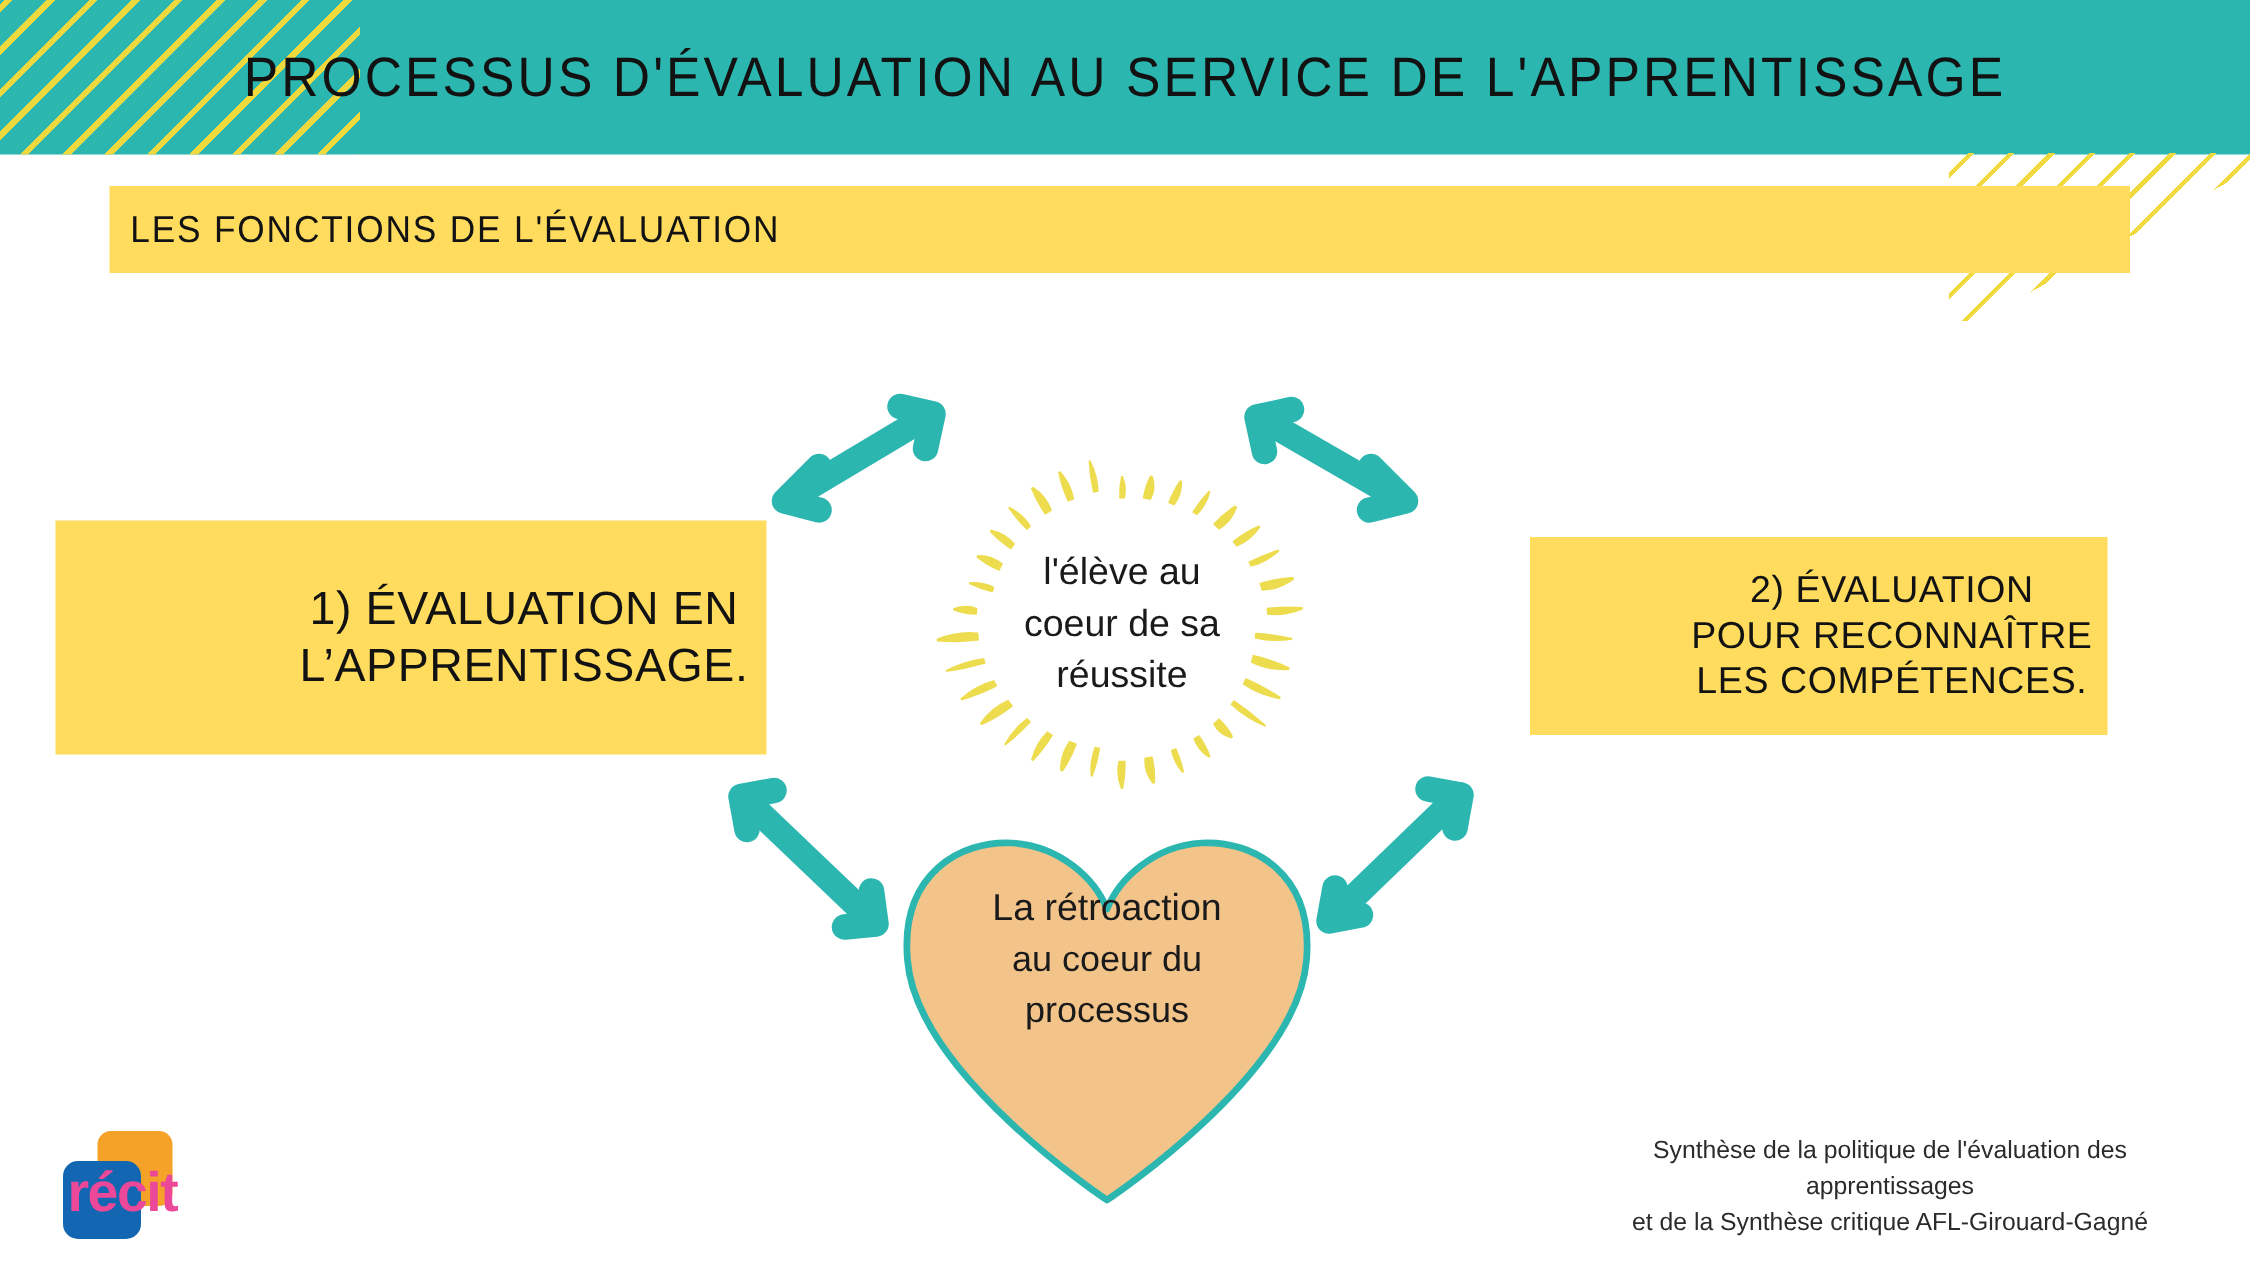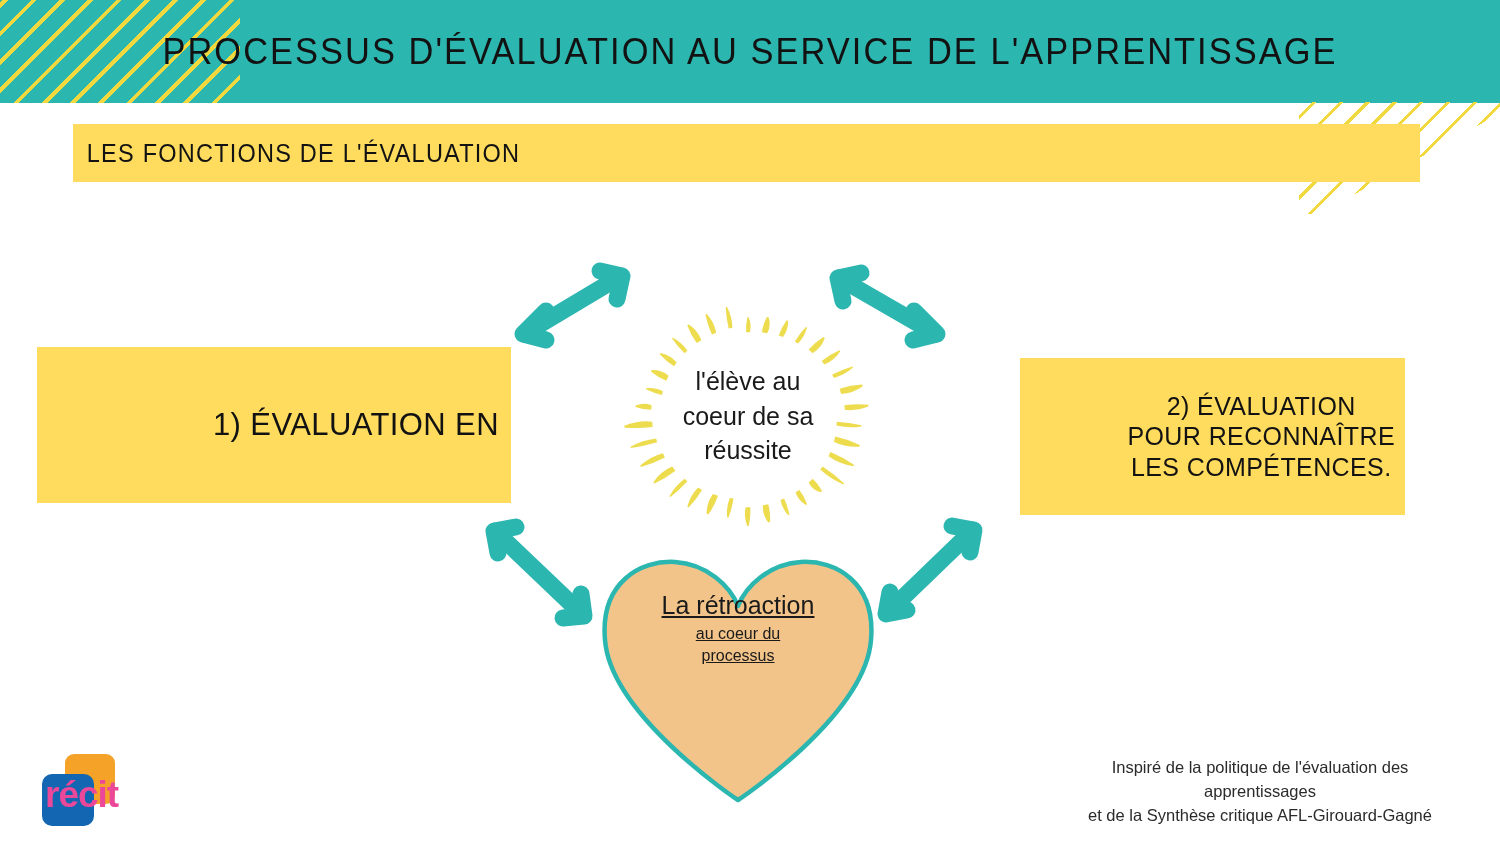--- a/index.html
+++ b/index.html
@@ -52,43 +52,43 @@
   }
   .subtitle-text{
     color:#121212;font-size:25px;letter-spacing:1.3px;
     text-transform:uppercase;transform:scaleX(.94);white-space:nowrap;
   }
 
   
   .fn-box{position:absolute;background:#FFDC5E;
     display:flex;align-items:center;justify-content:flex-end;text-align:center;}
   .fn-box-left{left:37px;top:347px;width:474px;height:156px;}
-  .fn-box-right{left:1020px;top:358px;width:385px;height:157px;}
+  .fn-box-right{left:1020px;top:358px;width:385px;height:132px;}
   .fn-text{color:#121212;text-transform:uppercase;line-height:1.22;}
   .fn-box-left .fn-text{font-size:31px;letter-spacing:.4px;padding:0 12px;}
   .fn-box-right .fn-text{font-size:25px;letter-spacing:.4px;padding:0 10px;}
 
   
   .sun-wrap{position:absolute;left:598px;top:288px;width:300px;height:256px;}
   .sun-svg{position:absolute;left:0;top:0;}
   .sun-text{
     position:absolute;left:0;top:0;width:300px;height:256px;
     display:flex;flex-direction:column;align-items:center;justify-content:center;
     color:#1a1a1a;font-size:25px;line-height:1.38;text-align:center;
   }
 
   
   .heart-wrap{position:absolute;left:597px;top:556px;width:282px;height:252px;}
   .heart-text{
     position:absolute;left:0;top:32px;width:282px;
     display:flex;flex-direction:column;align-items:center;
-    color:#1a1a1a;text-align:center;line-height:1.4;text-decoration:underline;
+    color:#1a1a1a;text-align:center;line-height:1.4;
   }
   .heart-l1{font-size:25px;}
-  .heart-l2,.heart-l3{font-size:16px;}
+  .heart-l2,.heart-l3{font-size:24px;}
 
   
   .arrows{position:absolute;left:0;top:0;width:1500px;height:843px;pointer-events:none;}
 
   
   .logo{position:absolute;left:38px;top:752px;width:92px;height:78px;}
   .logo-text{
     position:absolute;left:7px;top:24px;
     color:#ec4899;font-size:37px;font-weight:700;letter-spacing:-1px;
     line-height:1;
@@ -112,20 +112,21 @@
 
   <div class="corner-stripes"></div>
 
   <div class="subtitle-bar">
     <span class="subtitle-text">LES FONCTIONS DE L'ÉVALUATION</span>
   </div>
 
   <div class="fn-box fn-box-left">
     <div class="fn-text">
       <div>1) ÉVALUATION EN</div>
+      <div>L’APPRENTISSAGE.</div>
     </div>
   </div>
 
   <div class="fn-box fn-box-right">
     <div class="fn-text">
       <div>2) ÉVALUATION</div>
       <div>POUR RECONNAÎTRE</div>
       <div>LES COMPÉTENCES.</div>
     </div>
   </div>
@@ -224,18 +225,18 @@
 
   <div class="logo">
     <svg width="92" height="78" viewBox="0 0 92 78">
       <rect x="27" y="2" width="50" height="50" rx="9" fill="#F5A228"></rect>
       <rect x="4" y="22" width="52" height="52" rx="10" fill="#1266B2"></rect>
     </svg>
     <div class="logo-text">récit</div>
   </div>
 
   <div class="footer">
-    <div>Inspiré de la politique de l'évaluation des</div>
+    <div>Synthèse de la politique de l'évaluation des</div>
     <div>apprentissages</div>
     <div>et de la Synthèse critique AFL-Girouard-Gagné</div>
   </div>
 
 </div>
 
 </body></html>

